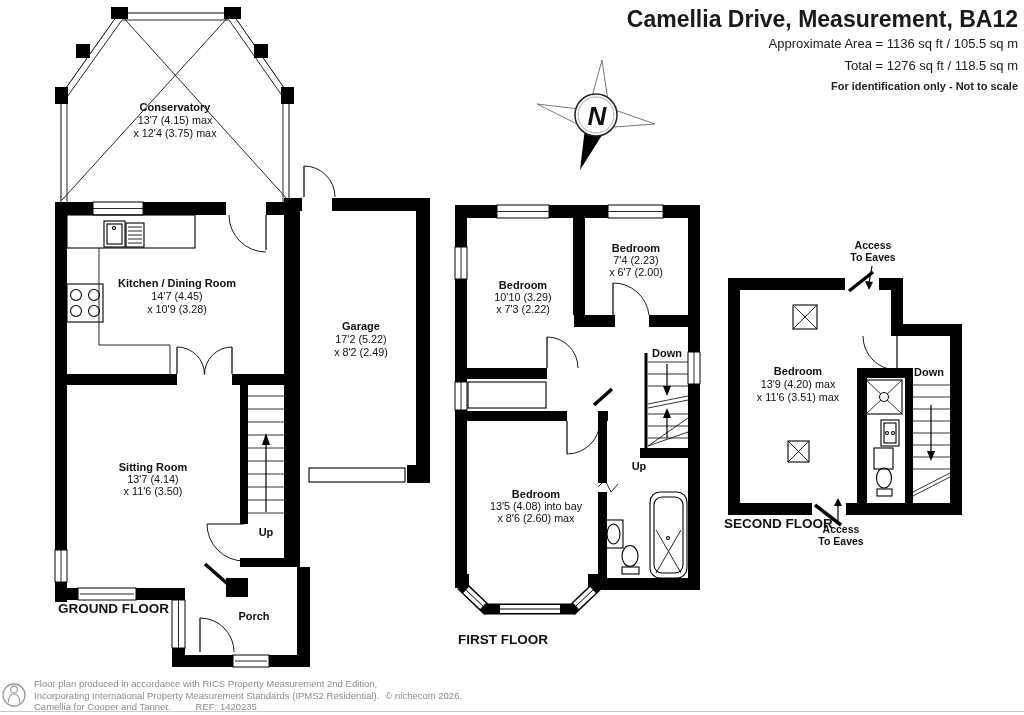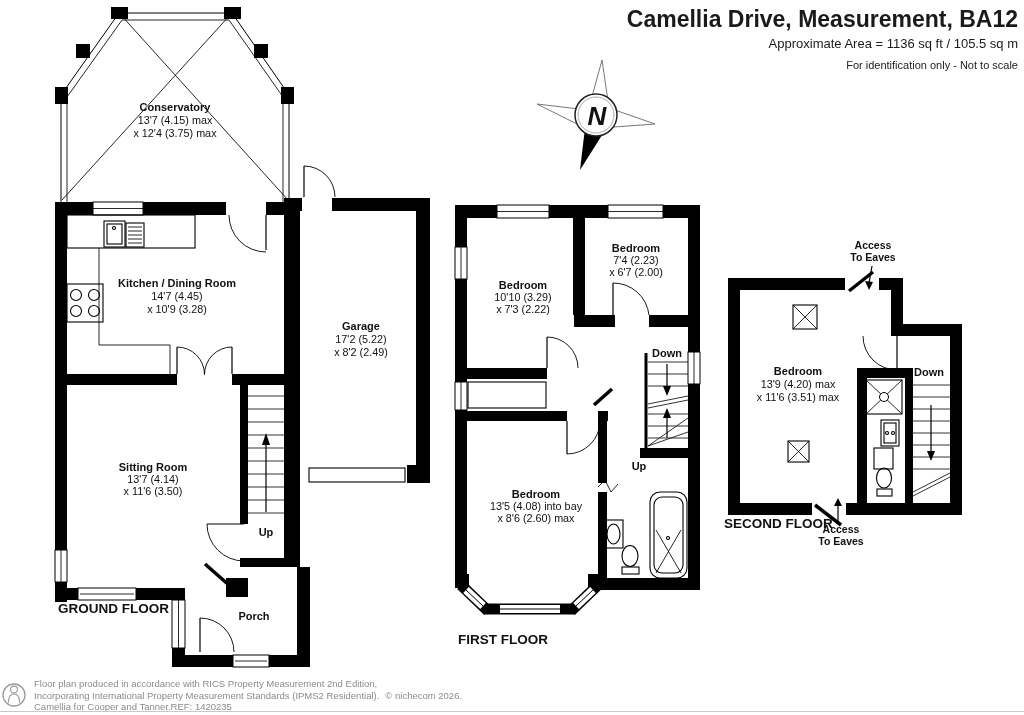--- a/index.html
+++ b/index.html
@@ -2,25 +2,25 @@
 <html><head>
 <meta charset="utf-8">
 <style>
   html,body{margin:0;padding:0;background:#fff;}
   #page{position:relative;width:1024px;height:715px;background:#fff;overflow:hidden;
         font-family:"Liberation Sans", sans-serif;}
   
   .hdr{position:absolute;top:6px;right:6px;text-align:right;color:#1a1a1a;}
   .hdr .title{font-size:23px;font-weight:bold;line-height:26px;}
   .hdr .area{font-size:13px;line-height:18.5px;margin-top:3px;}
-  .hdr .disc{font-size:11px;margin-top:5px;color:#222;}
+  .hdr .disc{font-size:11px;margin-top:5px;color:#222;font-weight:bold;}
   
   .ftr{position:absolute;left:34px;top:678px;font-size:9.5px;line-height:11.5px;color:#8b8b8b;}
   .ftr .cw{margin-left:6px;}
-  .ftr .ref{margin-left:0;}
+  .ftr .ref{margin-left:25px;}
   .bottom-line{position:absolute;left:0;right:0;top:711px;border-top:1px solid #c9c9c9;}
   
   svg{position:absolute;left:0;top:0;}
   svg text{font-family:"Liberation Sans", sans-serif;fill:#111;}
   .rn{font-size:11px;font-weight:bold;text-anchor:middle;}
   .rd{font-size:10.8px;text-anchor:middle;}
   .fl{font-size:13.5px;font-weight:bold;}
   .ud{font-size:11px;font-weight:bold;text-anchor:middle;}
   .ac{font-size:10.5px;font-weight:bold;text-anchor:middle;}
   .north{font-size:26px;font-weight:bold;font-style:italic;text-anchor:middle;}
@@ -39,20 +39,21 @@
   .star{fill:#fff;stroke:#777;stroke-width:1;}
 </style>
 </head>
 <body>
 
 <div id="page">
 
   <div class="hdr">
     <div class="title">Camellia Drive, Measurement, BA12</div>
     <div class="area">Approximate Area = 1136 sq ft / 105.5 sq m</div>
+    <div class="area">Total = 1276 sq ft / 118.5 sq m</div>
     <div class="disc">For identification only - Not to scale</div>
   </div>
 
   <svg width="1024" height="715" viewBox="0 0 1024 715">
 
     <g>
 
       <g>
         <path class="thin" d="M 61,202 L 61,95 L 119,13 L 232,13 L 289,95 L 289,202"></path>
         <path class="vthin" d="M 67,202 L 67,97 L 122,20 L 229,20 L 283,97 L 283,202"></path>

